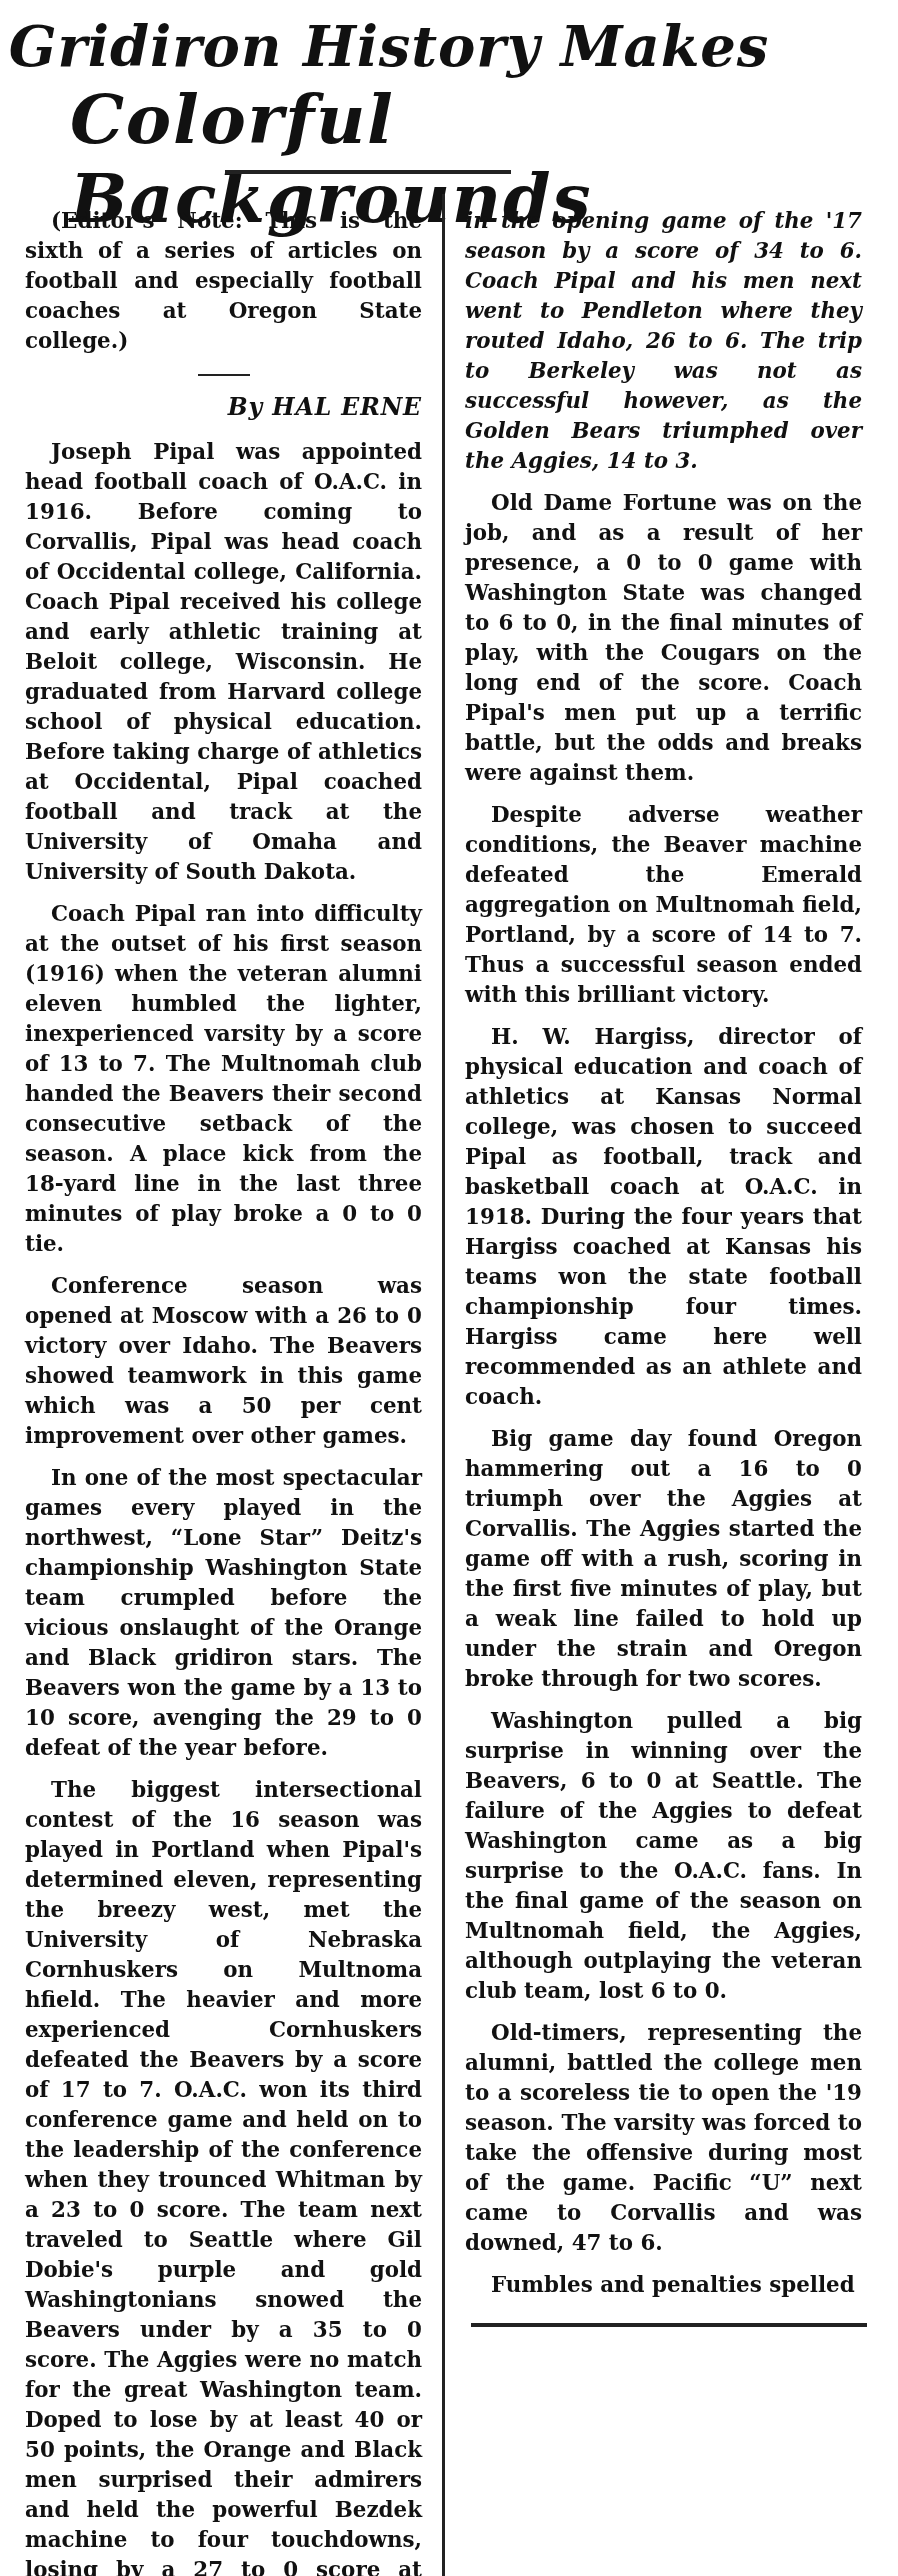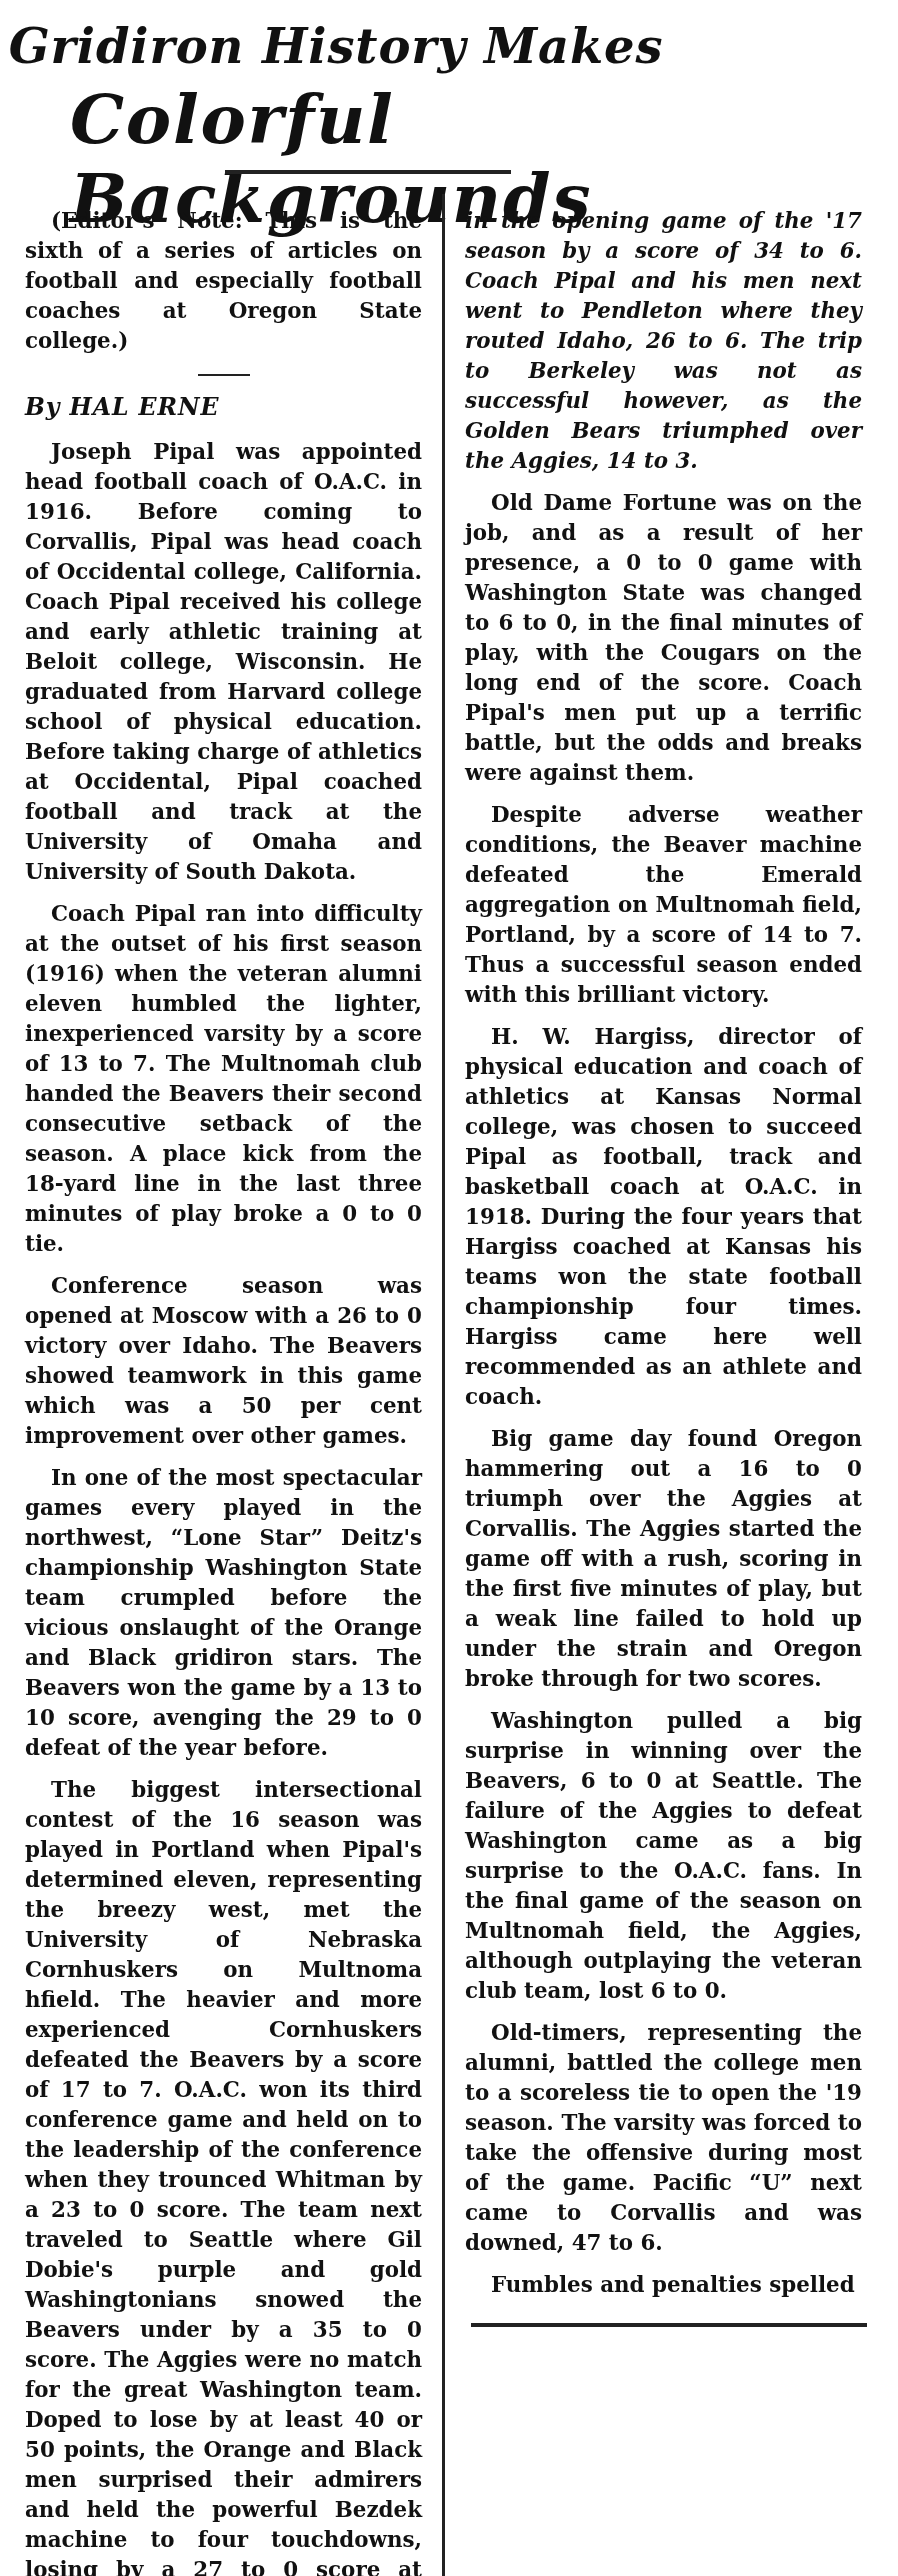--- a/index.html
+++ b/index.html
@@ -1,36 +1,36 @@
 <!DOCTYPE html>
 <html style="font-size:14px"><head>
 <meta charset="utf-8">
 <style>
   html, body { margin: 0; padding: 0; background: #ffffff; }
   body { width: 898px; height: 2576px; position: relative; overflow: hidden; color: #111; }
   .headline {
     position: absolute; left: 0; top: 0; width: 898px; height: 175px;
     font-family: "DejaVu Serif", serif; font-weight: bold; font-style: italic;
   }
-  .hl1 { position: absolute; left: 8.7px; top: 7px; font-size: 48px; letter-spacing: 0.9px; line-height: 79px; }
+  .hl1 { position: absolute; left: 8.7px; top: 7px; font-size: 56px; letter-spacing: 0.9px; line-height: 79px; }
   .hl2 { position: absolute; left: 70px; top: 80px; font-size: 68px; letter-spacing: 1.7px; line-height: 79px; }
   .head-rule { position: absolute; left: 225px; top: 170px; width: 286px; height: 3.5px; background: #222; }
   .col-divider { position: absolute; left: 442px; top: 194px; width: 2.6px; height: 2382px; background: #222; }
   .col {
     position: absolute; top: 194px; width: 421px;
     font-family: "DejaVu Serif", serif; font-weight: bold; font-size: 21.4px;
     line-height: 30px; text-align: justify; hyphens: manual;
   }
   .col.left { left: 13px; }
   .col.right { left: 453px; width: 421px; }
   .col p { margin: 12px; text-indent: 26px; }
   .col p.noindent { text-indent: 0; font-style: italic; }
   .editor-note { margin: 0; text-indent: 26px; font-weight: bold; }
   .note-rule { width: 52px; height: 2.6px; background: #222; margin: 17.5px auto 14px auto; }
-  .byline { text-align: left; font-size: 23.6px; letter-spacing: 0.9px; margin: 0 0 0 0; line-height: 35px; }
+  .byline { text-align: right; font-size: 23.6px; letter-spacing: 0.9px; margin: 0 0 0 0; line-height: 35px; }
   .continued { text-align: center; text-indent: 0; margin: 0; }
   .end-rule { height: 3.5px; background: #222; margin: 23px 7px 0 17.5px; }
 </style>
 </head>
 <body>
 
 <div class="headline">
   <div class="hl1">Gridiron History Makes</div>
   <div class="hl2">Colorful Backgrounds</div>
 </div>

